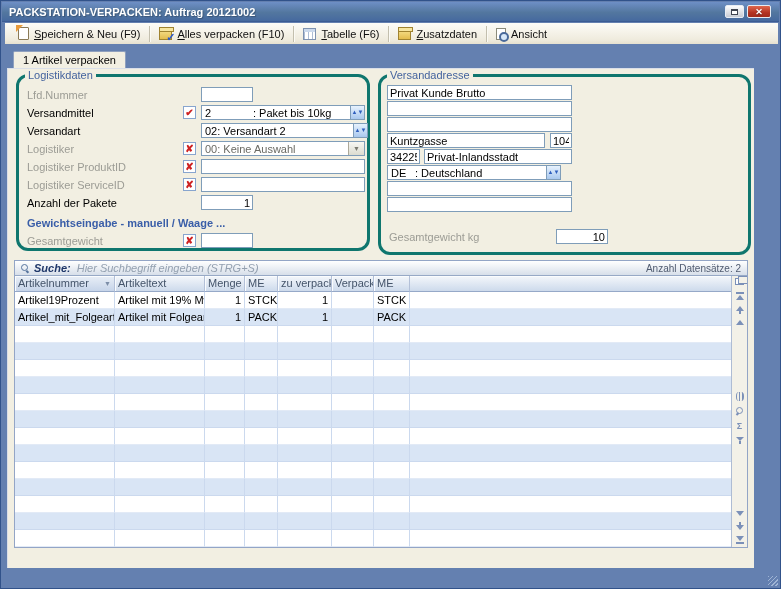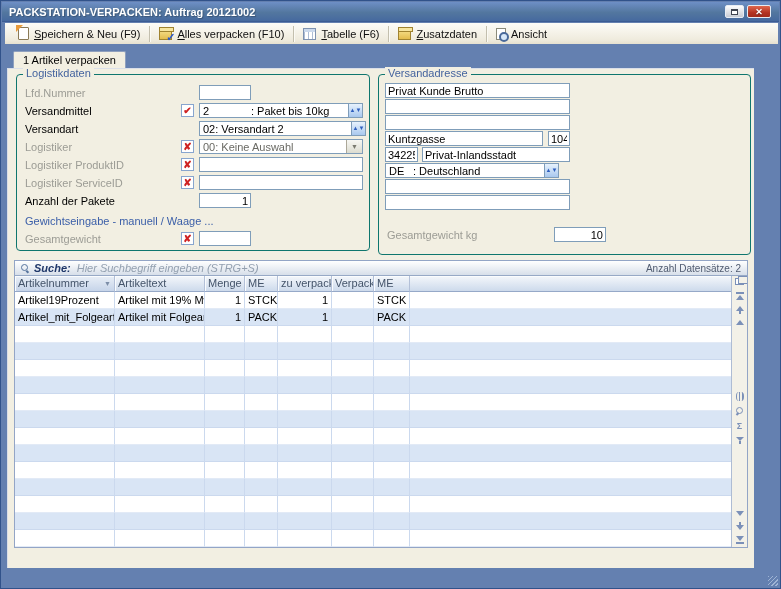--- a/index.html
+++ b/index.html
@@ -53,21 +53,21 @@
   u { text-decoration:underline; }
 
   
   .tab { position:absolute; left:12px; top:50px; height:17px; padding:0 9px;
          background:#F2EFE2; border:1px solid #8FA0BE; border-bottom:none;
          border-radius:2px 2px 0 0; line-height:16px; color:#000; }
   .tabpage { position:absolute; left:6px; top:67px; width:747px; height:500px;
              background:#F2EFE2; border-top:1px solid #DADFE8; border-left:1px solid #DADFE8; }
 
   
-  .groupbox { position:absolute; border:1px solid #0f766e; border-radius:4px; }
+  .groupbox { position:absolute; border:3px solid #0f766e; border-radius:12px; }
   .gb-title { position:absolute; top:-8px; left:6px; background:#F2EFE2; padding:0 3px;
               color:#44639E; }
   .gb-log { left:8px; top:5px; width:354px; height:177px; }
   .gb-ver { left:370px; top:5px; width:373px; height:181px; }
 
   .frow { position:absolute; display:flex; align-items:center; height:15px; }
   .flabel { color:#9C9C95; }
   .flabel.on { color:#000; }
   .field { height:15px; border:1px solid #7F9DB9; background:#fff; font-family:"Liberation Sans",sans-serif;
            font-size:11px; padding:0 2px; }
@@ -247,21 +247,21 @@
       <div class="chk" style="position:absolute;left:164px;top:101px;">
           <span>✘</span>
         </div>
       <input class="field" style="position: absolute; left: 182px; top: 100px; width: 164px;" value="">
 
       <div class="frow" style="left:8px;top:118px;">
           <span class="flabel on">Anzahl der Pakete</span>
         </div>
       <input class="field num" style="position: absolute; left: 182px; top: 118px; width: 52px;" value="1">
 
-      <div class="linkline" style="left:8px;top:140px;">Gewichtseingabe - manuell / Waage ...</div>
+      <div class="linkline" style="left:8px;top:140px;font-weight:bold;">Gewichtseingabe - manuell / Waage ...</div>
 
       <div class="frow" style="left:8px;top:156px;">
           <span class="flabel">Gesamtgewicht</span>
         </div>
       <div class="chk" style="position:absolute;left:164px;top:157px;">
           <span>✘</span>
         </div>
       <input class="field" style="position: absolute; left: 182px; top: 156px; width: 52px;" value="">
     </div>
 

